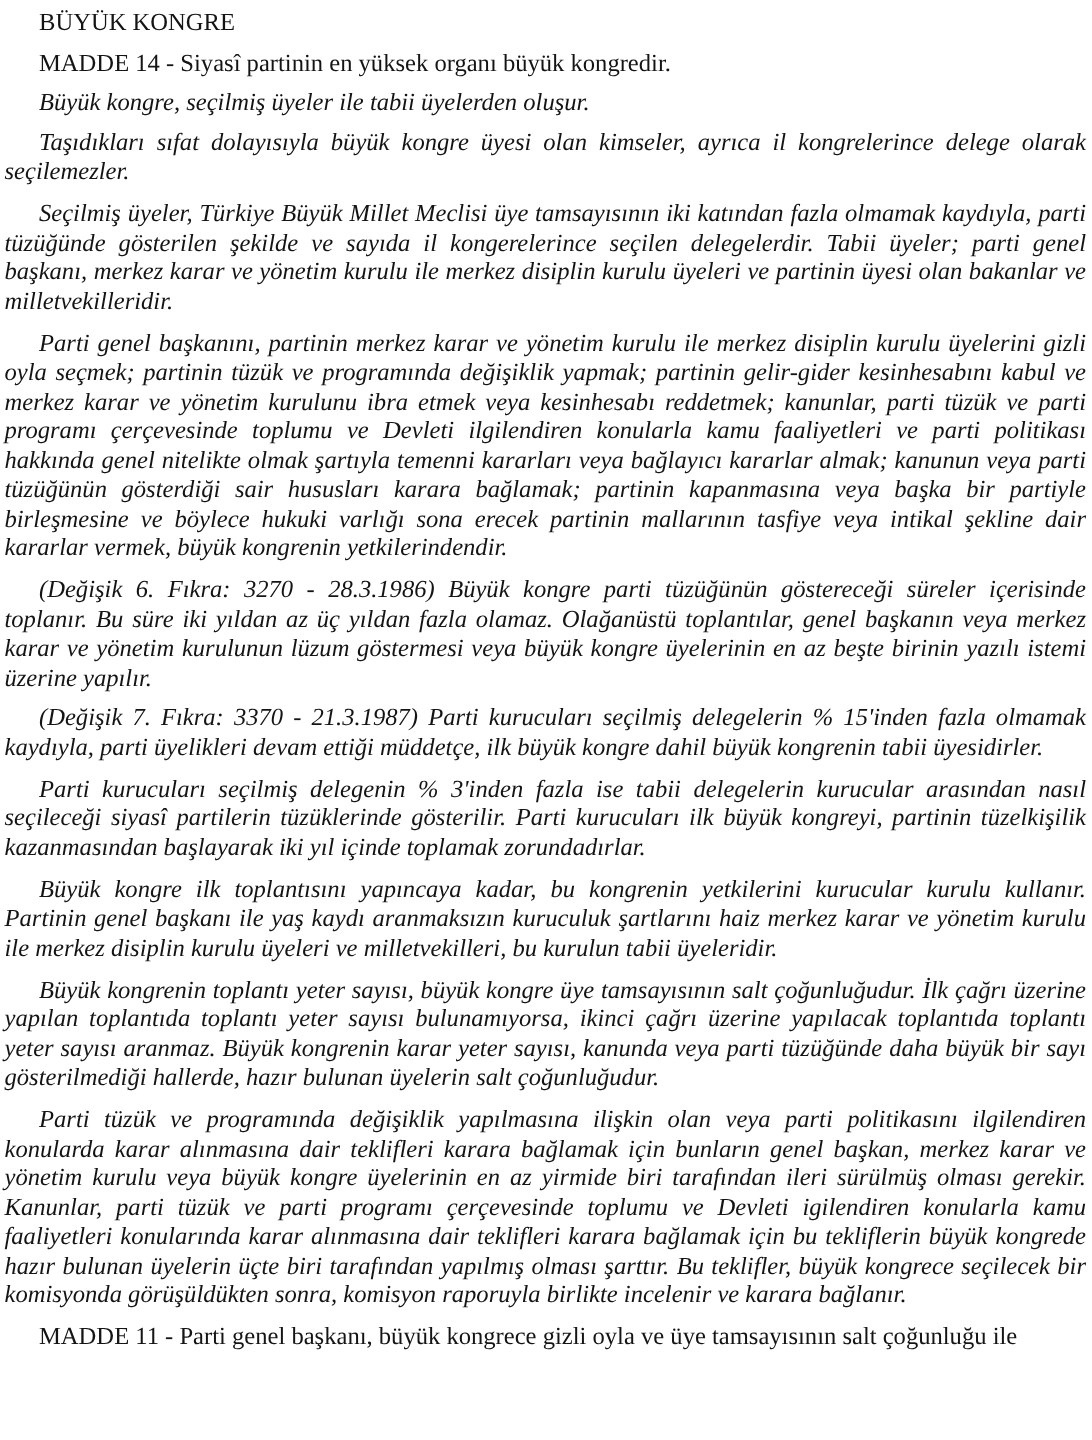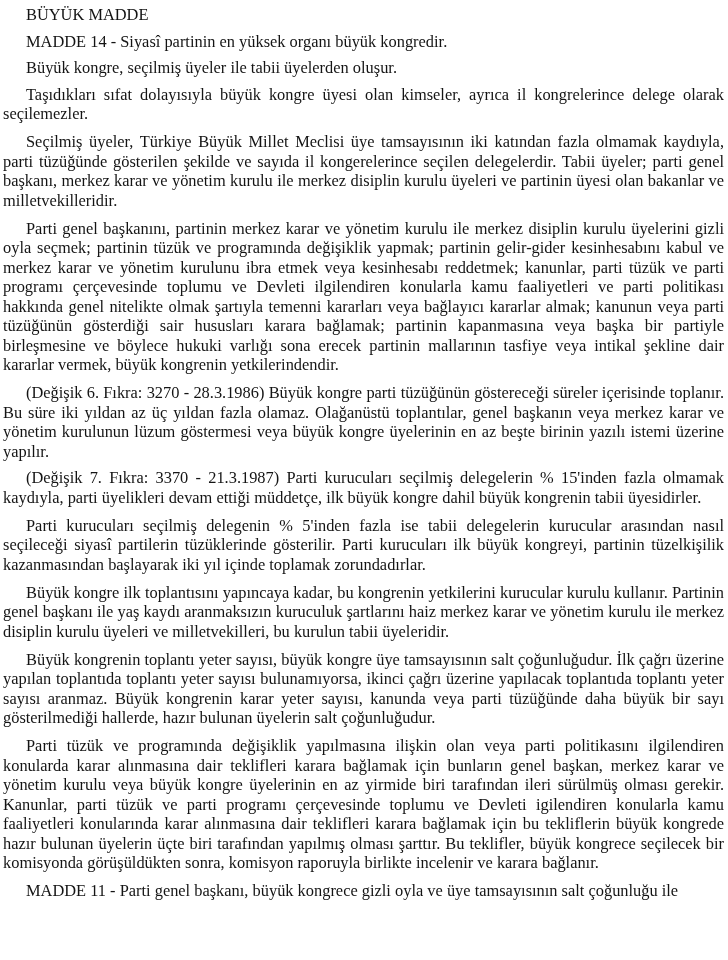--- a/index.html
+++ b/index.html
@@ -29,35 +29,36 @@
   }
   .heading {
     margin-bottom: 7px;
   }
   .article {
     margin-bottom: 7px;
   }
   .para {
     text-align: justify;
     margin-bottom: 8.5px;
+    font-style: italic;
   }
   .tight {
     margin-bottom: 7px;
   }
 </style>
 </head>
 <body>
 
 <div class="page">
-  <p class="heading">BÜYÜK MADDE</p>
+  <p class="heading">BÜYÜK KONGRE</p>
   <p class="article">MADDE 14 - Siyasî partinin en yüksek organı büyük kongredir.</p>
   <p class="para tight">Büyük kongre, seçilmiş üyeler ile tabii üyelerden oluşur.</p>
   <p class="para">Taşıdıkları sıfat dolayısıyla büyük kongre üyesi olan kimseler, ayrıca il kongrelerince delege olarak seçilemezler.</p>
   <p class="para">Seçilmiş üyeler, Türkiye Büyük Millet Meclisi üye tamsayısının iki katından fazla olmamak kaydıyla, parti tüzüğünde gösterilen şekilde ve sayıda il kongerelerince seçilen delegelerdir. Tabii üyeler; parti genel başkanı, merkez karar ve yönetim kurulu ile merkez disiplin kurulu üyeleri ve partinin üyesi olan bakanlar ve milletvekilleridir.</p>
   <p class="para">Parti genel başkanını, partinin merkez karar ve yönetim kurulu ile merkez disiplin kurulu üyelerini gizli oyla seçmek; partinin tüzük ve programında değişiklik yapmak; partinin gelir-gider kesinhesabını kabul ve merkez karar ve yönetim kurulunu ibra etmek veya kesinhesabı reddetmek; kanunlar, parti tüzük ve parti programı çerçevesinde toplumu ve Devleti ilgilendiren konularla kamu faaliyetleri ve parti politikası hakkında genel nitelikte olmak şartıyla temenni kararları veya bağlayıcı kararlar almak; kanunun veya parti tüzüğünün gösterdiği sair hususları karara bağlamak; partinin kapanmasına veya başka bir partiyle birleşmesine ve böylece hukuki varlığı sona erecek partinin mallarının tasfiye veya intikal şekline dair kararlar vermek, büyük kongrenin yetkilerindendir.</p>
   <p class="para tight">(Değişik 6. Fıkra: 3270 - 28.3.1986) Büyük kongre parti tüzüğünün göstereceği süreler içerisinde toplanır. Bu süre iki yıldan az üç yıldan fazla olamaz. Olağanüstü toplantılar, genel başkanın veya merkez karar ve yönetim kurulunun lüzum göstermesi veya büyük kongre üyelerinin en az beşte birinin yazılı istemi üzerine yapılır.</p>
   <p class="para">(Değişik 7. Fıkra: 3370 - 21.3.1987) Parti kurucuları seçilmiş delegelerin % 15'inden fazla olmamak kaydıyla, parti üyelikleri devam ettiği müddetçe, ilk büyük kongre dahil büyük kongrenin tabii üyesidirler.</p>
-  <p class="para">Parti kurucuları seçilmiş delegenin % 5'inden fazla ise tabii delegelerin kurucular arasından nasıl seçileceği siyasî partilerin tüzüklerinde gösterilir. Parti kurucuları ilk büyük kongreyi, partinin tüzelkişilik kazanmasından başlayarak iki yıl içinde toplamak zorundadırlar.</p>
+  <p class="para">Parti kurucuları seçilmiş delegenin % 3'inden fazla ise tabii delegelerin kurucular arasından nasıl seçileceği siyasî partilerin tüzüklerinde gösterilir. Parti kurucuları ilk büyük kongreyi, partinin tüzelkişilik kazanmasından başlayarak iki yıl içinde toplamak zorundadırlar.</p>
   <p class="para">Büyük kongre ilk toplantısını yapıncaya kadar, bu kongrenin yetkilerini kurucular kurulu kullanır. Partinin genel başkanı ile yaş kaydı aranmaksızın kuruculuk şartlarını haiz merkez karar ve yönetim kurulu ile merkez disiplin kurulu üyeleri ve milletvekilleri, bu kurulun tabii üyeleridir.</p>
   <p class="para">Büyük kongrenin toplantı yeter sayısı, büyük kongre üye tamsayısının salt çoğunluğudur. İlk çağrı üzerine yapılan toplantıda toplantı yeter sayısı bulunamıyorsa, ikinci çağrı üzerine yapılacak toplantıda toplantı yeter sayısı aranmaz. Büyük kongrenin karar yeter sayısı, kanunda veya parti tüzüğünde daha büyük bir sayı gösterilmediği hallerde, hazır bulunan üyelerin salt çoğunluğudur.</p>
   <p class="para">Parti tüzük ve programında değişiklik yapılmasına ilişkin olan veya parti politikasını ilgilendiren konularda karar alınmasına dair teklifleri karara bağlamak için bunların genel başkan, merkez karar ve yönetim kurulu veya büyük kongre üyelerinin en az yirmide biri tarafından ileri sürülmüş olması gerekir. Kanunlar, parti tüzük ve parti programı çerçevesinde toplumu ve Devleti igilendiren konularla kamu faaliyetleri konularında karar alınmasına dair teklifleri karara bağlamak için bu tekliflerin büyük kongrede hazır bulunan üyelerin üçte biri tarafından yapılmış olması şarttır. Bu teklifler, büyük kongrece seçilecek bir komisyonda görüşüldükten sonra, komisyon raporuyla birlikte incelenir ve karara bağlanır.</p>
   <p class="article">MADDE 11 - Parti genel başkanı, büyük kongrece gizli oyla ve üye tamsayısının salt çoğunluğu ile</p>
 </div>
 
 </body></html>

